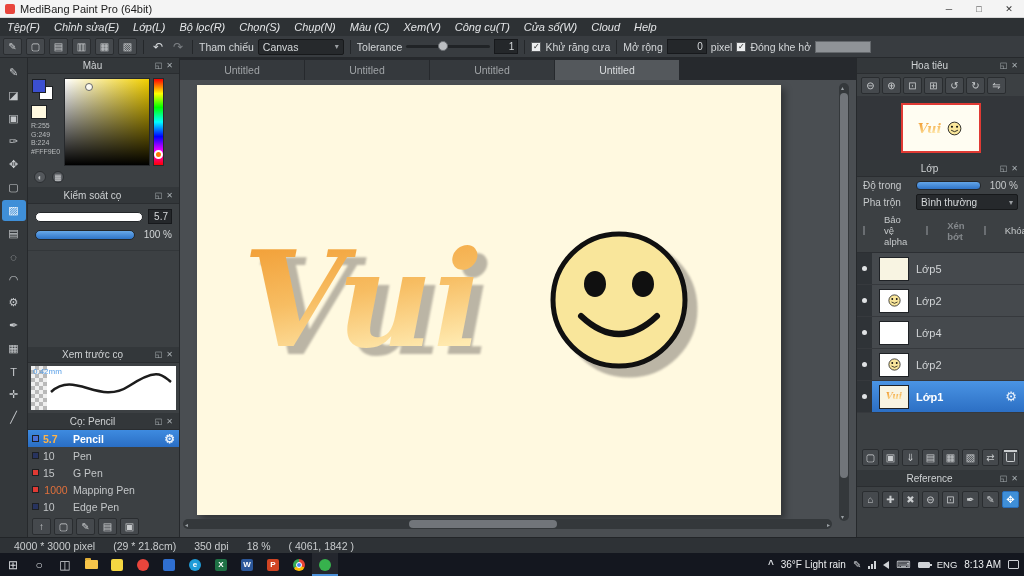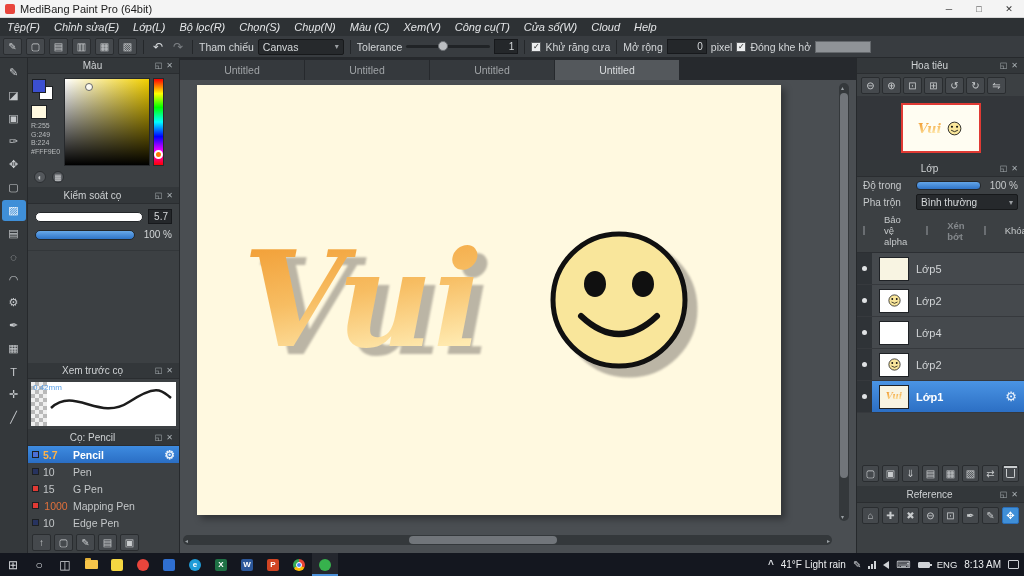--- a/index.html
+++ b/index.html
@@ -555,20 +555,27 @@
           <span class="ibtn">⊖</span>
           <span class="ibtn">⊡</span>
           <span class="ibtn">✒</span>
           <span class="ibtn">✎</span>
           <span class="ibtn sel">✥</span>
         </div>
       </div>
     </div>
   </div>
 
+  <div class="statusbar">
+    <span>4000 * 3000 pixel</span>
+    <span>(29 * 21.8cm)</span>
+    <span>350 dpi</span>
+    <span>18 %</span>
+    <span>( 4061, 1842 )</span>
+  </div>
 
   <div class="taskbar">
     <span class="tb-btn">⊞</span>
     <span class="tb-btn">○</span>
     <span class="tb-btn">◫</span>
     <span class="tb-app">
         <span class="tb-folder"></span>
       </span>
     <span class="tb-app">
         <span class="tb-sq" style="background: rgb(245, 215, 66);"></span>
@@ -592,21 +599,21 @@
         <span class="tb-sq" style="background: rgb(208, 68, 35);">P</span>
       </span>
     <span class="tb-app">
         <span class="tb-chrome"></span>
       </span>
     <span class="tb-app active">
         <span class="tb-sq tb-ci" style="background: rgb(55, 178, 77);"></span>
       </span>
     <div class="tray">
       <span class="tray-chev">^</span>
-      <span class="tray-weather">41°F Light rain</span>
+      <span class="tray-weather">36°F Light rain</span>
       <span class="tray-ico">✎</span>
       <span class="tray-ico">
           <span class="tray-bars">
             <i></i>
             <i></i>
             <i></i>
           </span>
         </span>
       <span class="tray-ico">
           <span class="tray-speaker"></span>

